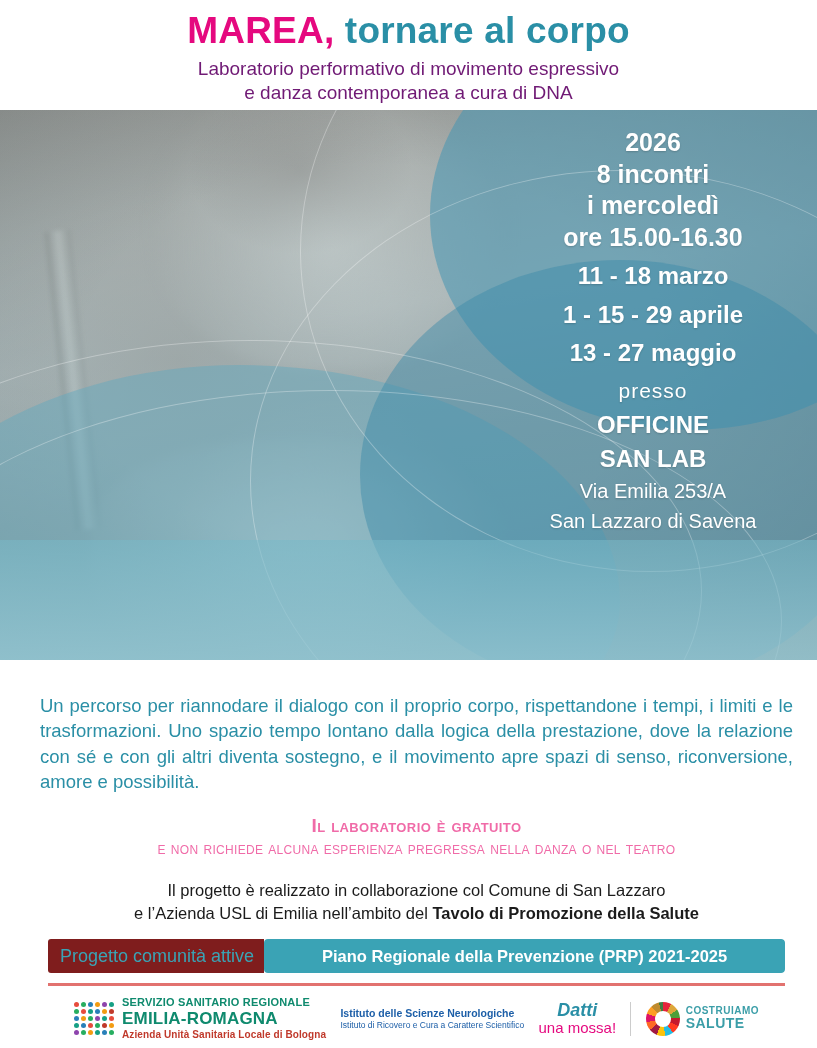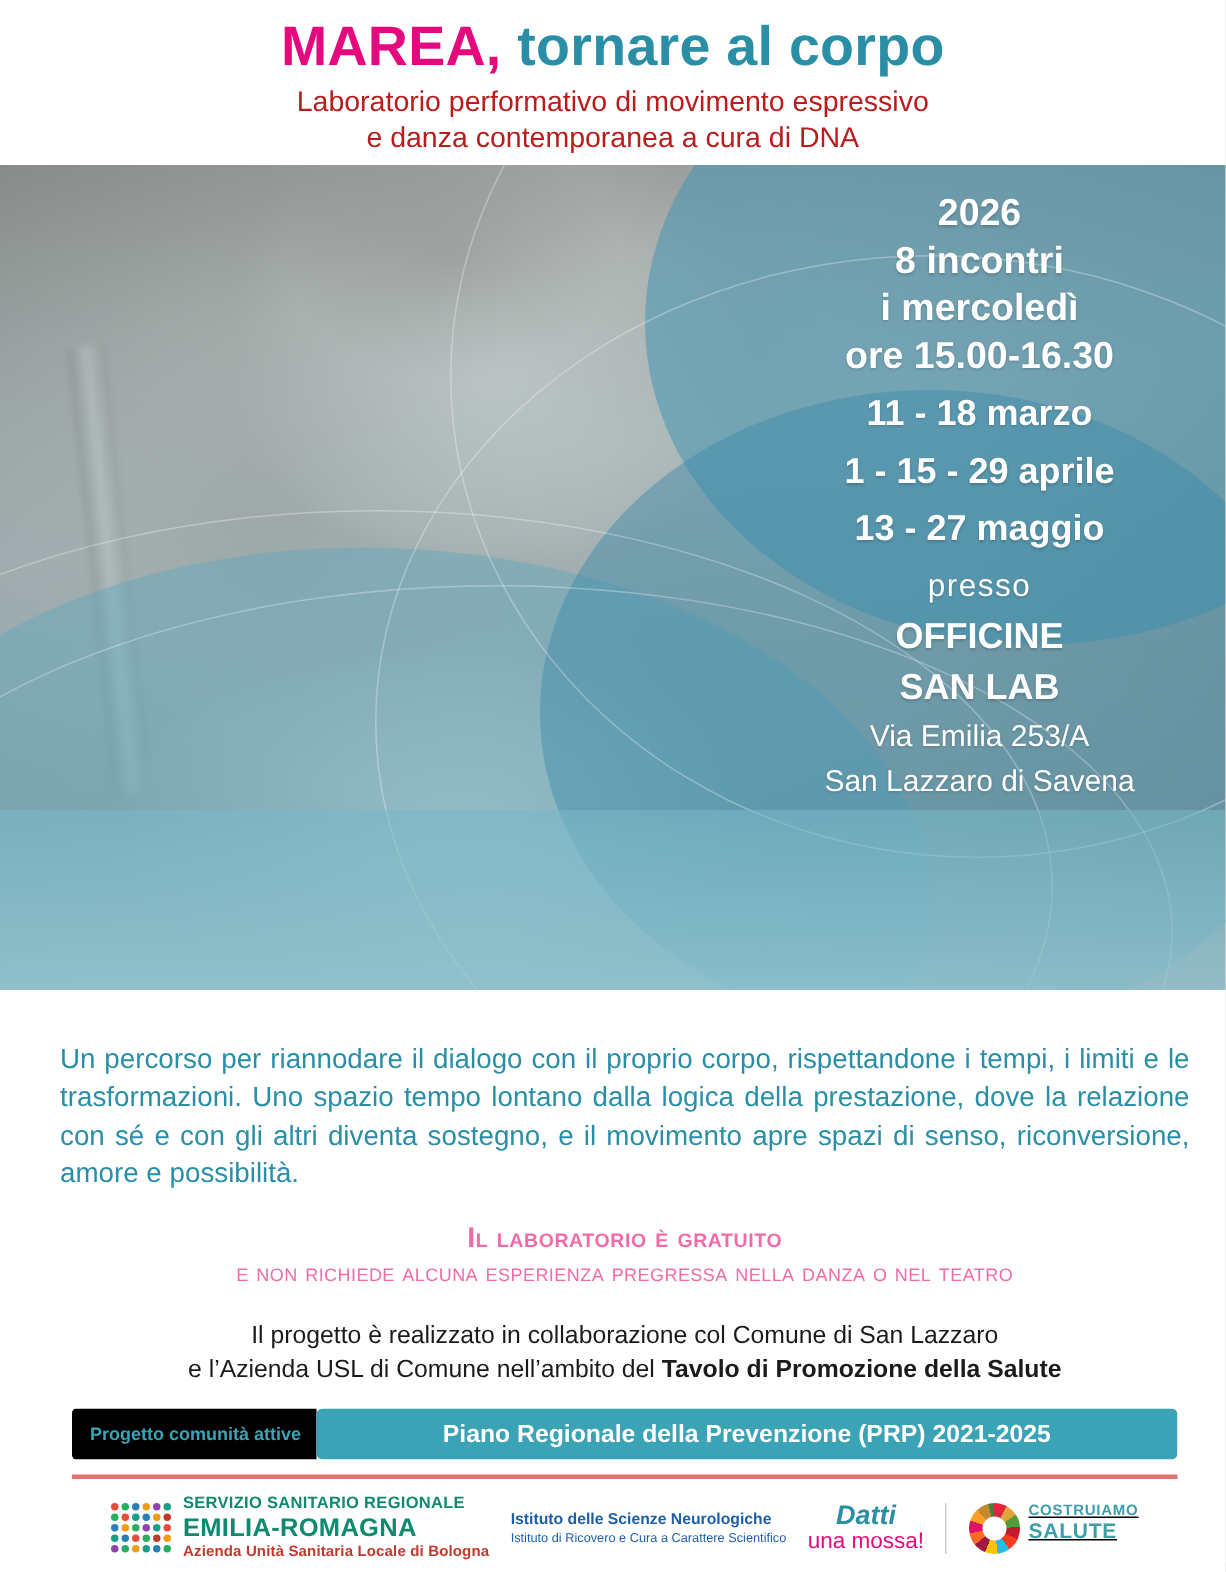--- a/index.html
+++ b/index.html
@@ -28,21 +28,21 @@
     letter-spacing: 0.2px;
     line-height: 1.05;
     margin: 0;
   }
   .title-main .t2 {
     color: #2a8fa6;
   }
   .subtitle {
     margin-top: 6px;
     font-size: 19px;
-    color: #b91c1c;
+    color: #701a75;
     line-height: 1.25;
   }
   .subtitle .line2 { display: block; }
 
   
   .hero {
     position: relative;
     width: 817px;
     height: 550px;
     overflow: hidden;
@@ -226,24 +226,24 @@
   .banner {
     margin: 14px auto 0 auto;
     width: 737px;
     height: 34px;
     display: flex;
     align-items: stretch;
     border-radius: 3px;
     overflow: hidden;
   }
   .banner-left {
-    background: #000000;
+    background: #7f1d1d;
     color: #3aa3b5;
-    font-size: 12px;
-    font-weight: bold;
+    font-size: 18px;
+    font-weight: normal;
     display: flex;
     align-items: center;
     padding: 0 10px 0 12px;
     white-space: nowrap;
   }
   .banner-right {
     flex: 1;
     background: #3aa3b5;
     color: #ffffff;
     font-size: 16.5px;
@@ -286,21 +286,21 @@
   .logo-isnb { line-height: 1.2; }
   .logo-isnb .l1 { font-size: 10.5px; font-weight: bold; color: #1d5fa8; }
   .logo-isnb .l2 { font-size: 8.5px; color: #1d5fa8; }
 
   .logo-datti { text-align: center; line-height: 1.05; }
   .logo-datti .l1 { font-size: 18px; font-weight: bold; color: #2a8fa6; font-style: italic; }
   .logo-datti .l2 { font-size: 15px; color: #e5097f; }
 
   .vsep { width: 1px; height: 34px; background: #cccccc; }
 
-  .logo-costr { display: flex; align-items: flex-start; gap: 6px; text-decoration: underline; }
+  .logo-costr { display: flex; align-items: center; gap: 6px; }
   .sdg-wheel {
     width: 34px; height: 34px; border-radius: 50%;
     background: conic-gradient(#e5243b 0 8%, #dda63a 8% 16%, #4c9f38 16% 24%, #c5192d 24% 32%,
       #ff3a21 32% 40%, #26bde2 40% 48%, #fcc30b 48% 56%, #a21942 56% 64%, #fd6925 64% 72%,
       #dd1367 72% 80%, #fd9d24 80% 88%, #bf8b2e 88% 96%, #3f7e44 96% 100%);
     position: relative;
   }
   .sdg-wheel::after {
     content: ""; position: absolute; left: 9px; top: 9px; width: 16px; height: 16px;
     background: #ffffff; border-radius: 50%;
@@ -359,21 +359,21 @@
   <p class="paragraph">Un percorso per riannodare il dialogo con il proprio corpo, rispettandone i tempi, i limiti e le trasformazioni. Uno spazio tempo lontano dalla logica della prestazione, dove la relazione con sé e con gli altri diventa sostegno, e il movimento apre spazi di senso, riconversione, amore e possibilità.</p>
 
   <div class="free-note">
     <span class="l1">Il laboratorio è gratuito</span>
     <span class="l2">e non richiede alcuna esperienza pregressa nella danza o nel teatro</span>
   </div>
 
   <div class="collab">
     <div>Il progetto è realizzato in collaborazione col Comune di San Lazzaro</div>
     <div>
-      <span>e l’Azienda USL di Comune nell’ambito del </span><span class="bold">Tavolo di Promozione della Salute</span>
+      <span>e l’Azienda USL di Emilia nell’ambito del </span><span class="bold">Tavolo di Promozione della Salute</span>
     </div>
   </div>
 
   <div class="banner">
     <div class="banner-left">Progetto comunità attive</div>
     <div class="banner-right">Piano Regionale della Prevenzione (PRP) 2021-2025</div>
   </div>
 
   <div class="divider"></div>
 

